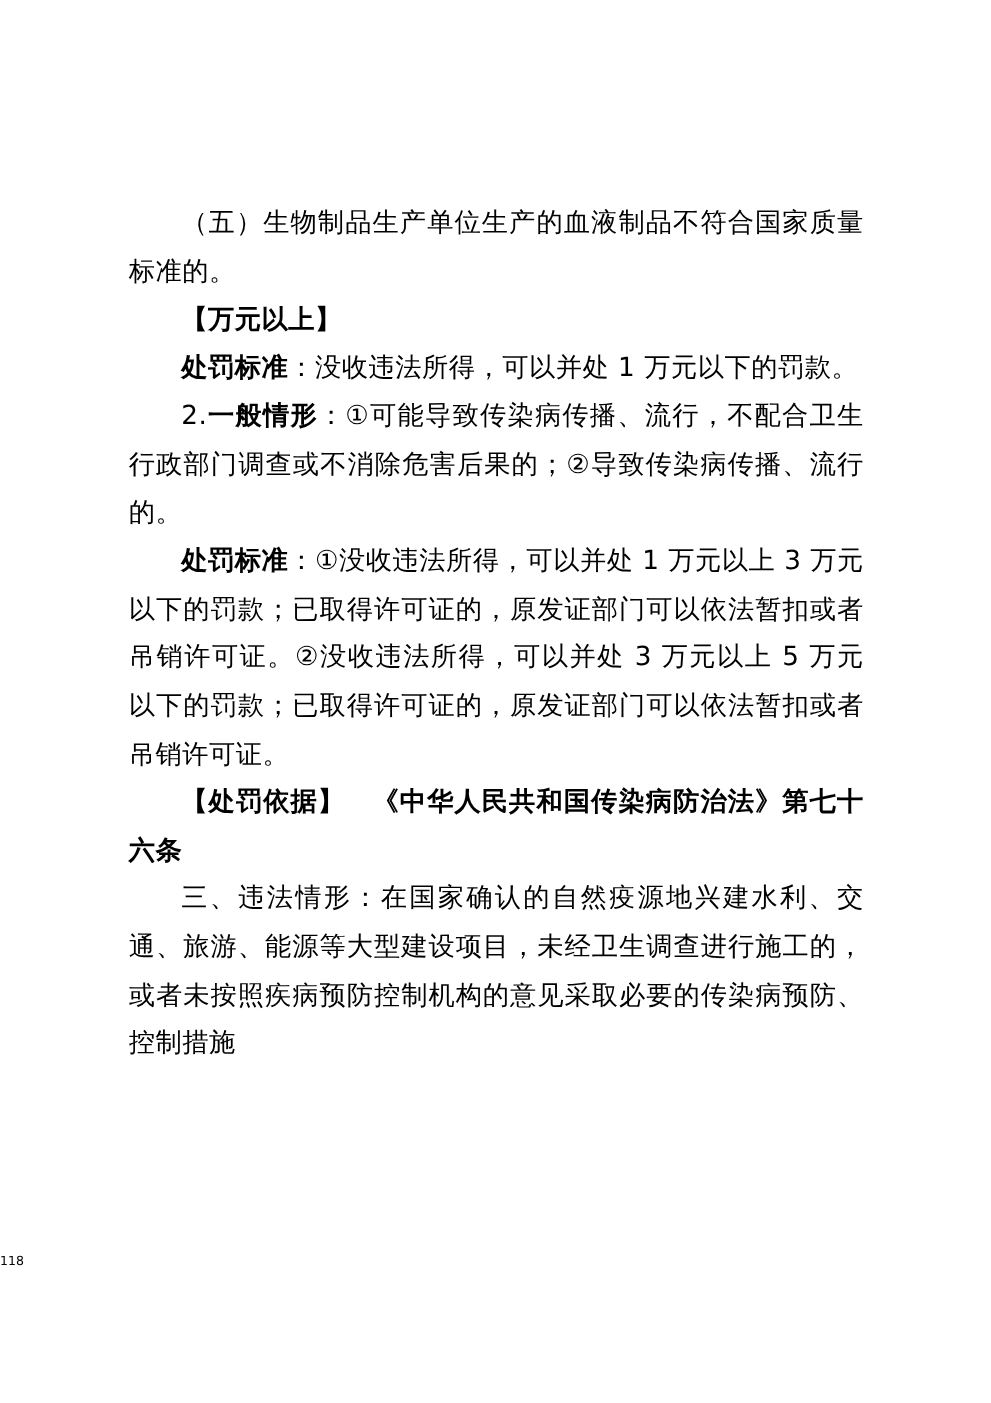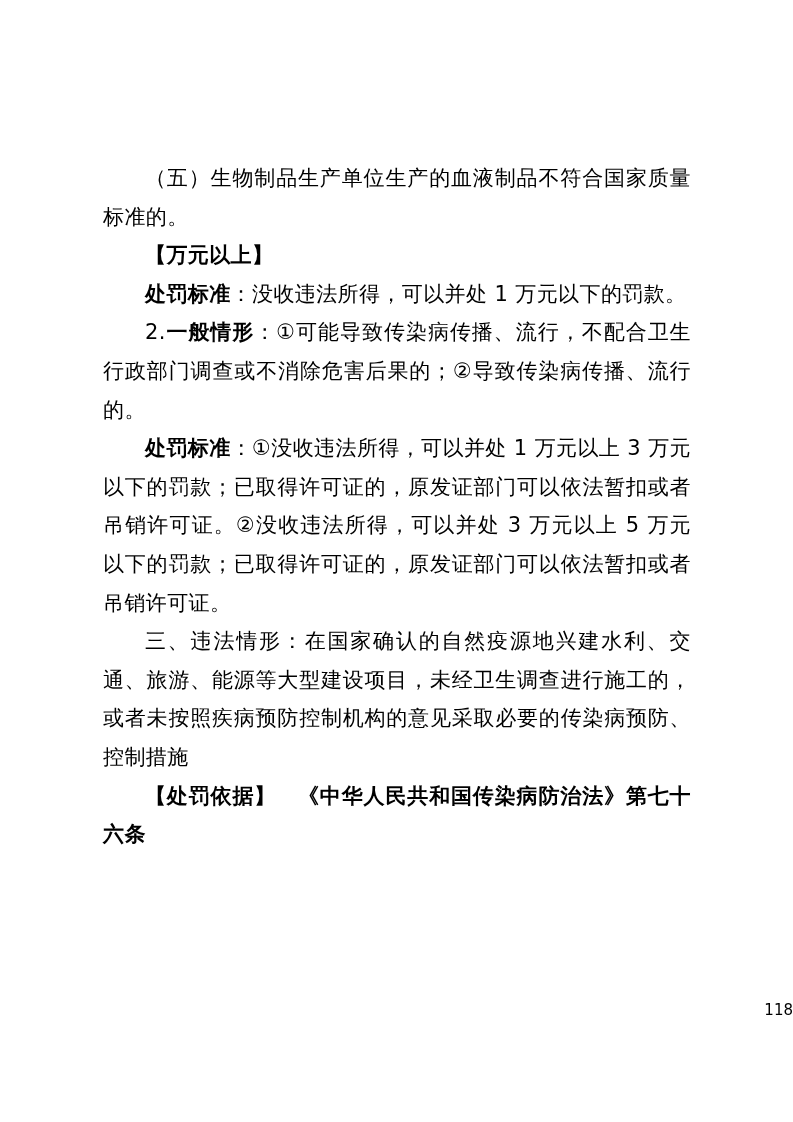--- a/index.html
+++ b/index.html
@@ -35,22 +35,22 @@
     word-break: break-all;
   }
   .b {
     font-weight: bold;
   }
   .footer {
     position: absolute;
     left: 0;
     right: 0;
     top: 1001px;
-    text-align: right;
-    font-size: 15px;
+    text-align: left;
+    font-size: 10px;
     line-height: 18px;
     color: #000000;
   }
 </style>
 </head>
 <body>
 
 <div class="page">
 
   <div class="content">
@@ -59,22 +59,22 @@
 
     <p class="para"><span class="b">【万元以上】</span></p>
 
 
     <p class="para"><span class="b">处罚标准</span><span>：没收违法所得，可以并处 1 万元以下的罚款。</span></p>
 
     <p class="para"><span>2.</span><span class="b">一般情形</span><span>：①可能导致传染病传播、流行，不配合卫生行政部门调查或不消除危害后果的；②导致传染病传播、流行的。</span></p>
 
     <p class="para"><span class="b">处罚标准</span><span>：①没收违法所得，可以并处 1 万元以上 3 万元以下的罚款；已取得许可证的，原发证部门可以依法暂扣或者吊销许可证。②没收违法所得，可以并处 3 万元以上 5 万元以下的罚款；已取得许可证的，原发证部门可以依法暂扣或者吊销许可证。</span></p>
 
+    <p class="para"><span class="b">【处罚依据】　《中华人民共和国传染病防治法》第七十六条</span></p>
+
     <p class="para"><span>三、违法情形：在国家确认的自然疫源地兴建水利、交通、旅游、能源等大型建设项目，未经卫生调查进行施工的，或者未按照疾病预防控制机构的意见采取必要的传染病预防、控制措施</span></p>
-
-    <p class="para"><span class="b">【处罚依据】　《中华人民共和国传染病防治法》第七十六条</span></p>
 
 
   </div>
 
   <div class="footer">118</div>
 
 </div>
 
 </body></html>

